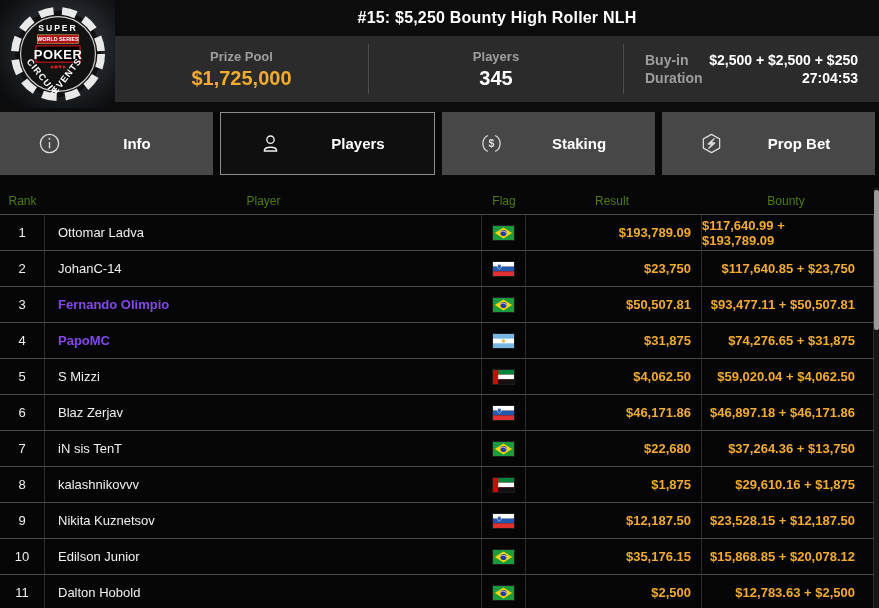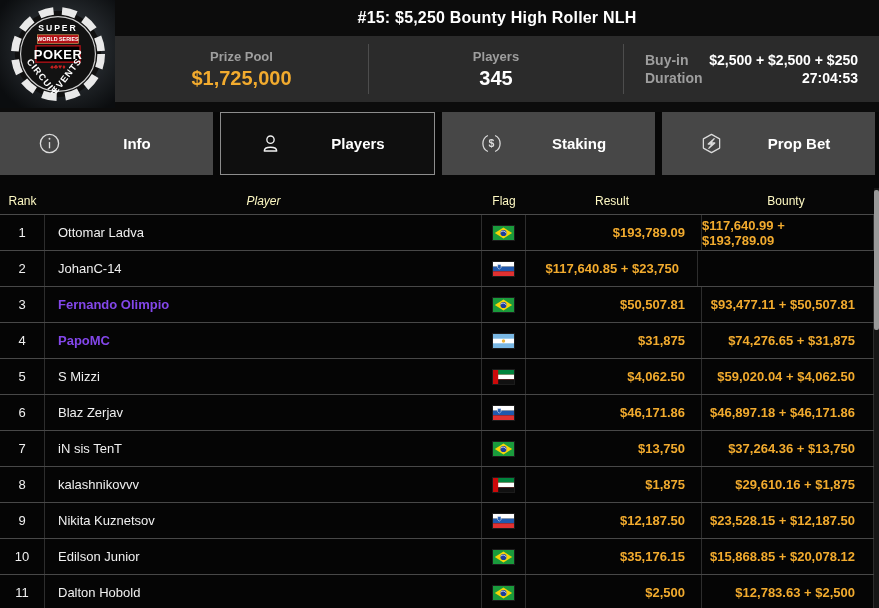--- a/index.html
+++ b/index.html
@@ -31,35 +31,35 @@
   .tabs { display:flex; gap:7px; height:63px; padding-right:4px; background:#070707; }
   .tab { flex:1; background:#474747; display:flex; align-items:center; padding-left:38px; cursor:pointer; }
   .tab.active { background:#0f0f0f; border:1px solid #8d8d8d; }
   .tab-icon { width:23px; height:23px; color:#dcdcdc; flex:0 0 auto; }
   .tab.active .tab-icon { color:#f2f2f2; }
   .tab-icon svg { width:100%; height:100%; display:block; }
   .tab-label { flex:1; text-align:center; color:#fff; font-weight:bold; font-size:15px; }
 
   
   .table { margin-top:13px; }
-  .thead { display:flex; height:27px; align-items:center; color:#fef9c3; font-size:12px; border-bottom:1px solid #4a4a4a; }
+  .thead { display:flex; height:27px; align-items:center; color:#4d7c0f; font-size:12px; border-bottom:1px solid #4a4a4a; }
   .thead .hc { text-align:center; }
   .hc.rank { width:45px; }
-  .hc.player { width:437px;font-style:italic; }
+  .hc.player { width:437px; }
   .hc.flag { width:44px; }
   .hc.bounty { width:176px; }
   .hc.result { width:172px; }
 
   .trow { display:flex; height:36px; align-items:center; background:#050505; border-bottom:1px solid #484848; }
   .trow .c { height:100%; display:flex; align-items:center; font-size:13px; color:#f0f0f0; }
   .c.rank { width:45px; justify-content:center; border-right:1px solid #2d2d2d; }
   .c.player { width:437px; padding-left:13px; border-right:1px solid #2d2d2d; }
   .c.player.link { color: var(--link_purple); font-weight:bold; }
   .c.flag { width:44px; justify-content:center; border-right:1px solid #2d2d2d; }
-  .c.bounty { width:176px; justify-content:flex-end; padding-right:16px; border-right:1px solid #2d2d2d;
+  .c.bounty { width:176px; justify-content:flex-end; padding-right:10px; border-right:1px solid #2d2d2d;
     color: var(--gold); font-weight:bold; }
   .c.result { width:172px; justify-content:flex-end; padding-right:18px; border-right:1px solid #2d2d2d;
     color: var(--gold); font-weight:bold; }
   .flagbox { display:inline-flex; width:21px; height:14px; line-height:0; box-shadow:0 0 0 1px #1c1c1c; }
   .flagbox svg { width:100%; height:100%; display:block; }
 
   
   .scrollbar-track { position:absolute; right:0; top:188px; width:5px; height:420px; background:#161616; }
   .scrollbar-thumb { position:absolute; right:0; top:2px; width:5px; height:140px; background:#9a9a9a; border-radius:2px; }
 </style>
@@ -185,20 +185,21 @@
     <div class="c flag">
       <span class="flagbox">
               <svg viewBox="0 0 21 14">
                 <rect width="21" height="4.7" fill="#ffffff"></rect>
                 <rect y="4.7" width="21" height="4.6" fill="#2059ad"></rect>
                 <rect y="9.3" width="21" height="4.7" fill="#e03131"></rect>
                 <path d="M4.6,2.6 h3.4 v3 l-1.7,1.7 l-1.7,-1.7 z" fill="#2059ad" stroke="#ffffff" stroke-width="0.5"></path>
               </svg>
             </span>
     </div>
+    <div class="c bounty">$23,750</div>
     <div class="c result">$117,640.85 + $23,750</div>
   </div>
 
   <div class="trow">
     <div class="c rank">3</div>
     <div class="c player link">Fernando Olimpio</div>
     <div class="c flag">
       <span class="flagbox">
               <svg viewBox="0 0 21 14">
                 <rect width="21" height="14" fill="#1a9b3c"></rect>
@@ -268,21 +269,21 @@
     <div class="c flag">
       <span class="flagbox">
               <svg viewBox="0 0 21 14">
                 <rect width="21" height="14" fill="#1a9b3c"></rect>
                 <polygon points="10.5,1.6 19.2,7 10.5,12.4 1.8,7" fill="#f6d40a"></polygon>
                 <circle cx="10.5" cy="7" r="3.1" fill="#1c3d9c"></circle>
                 <path d="M7.6,6.3 a3.4,3.4 0 0 1 5.8,1.1" stroke="#ffffff" stroke-width="0.7" fill="none"></path>
               </svg>
             </span>
     </div>
-    <div class="c bounty">$13,750</div>
+    <div class="c bounty">$22,680</div>
     <div class="c result">$37,264.36 + $13,750</div>
   </div>
 
   <div class="trow">
     <div class="c rank">8</div>
     <div class="c player">kalashnikovvv</div>
     <div class="c flag">
       <span class="flagbox">
               <svg viewBox="0 0 21 14">
                 <rect width="21" height="14" fill="#cc0a0a"></rect>

